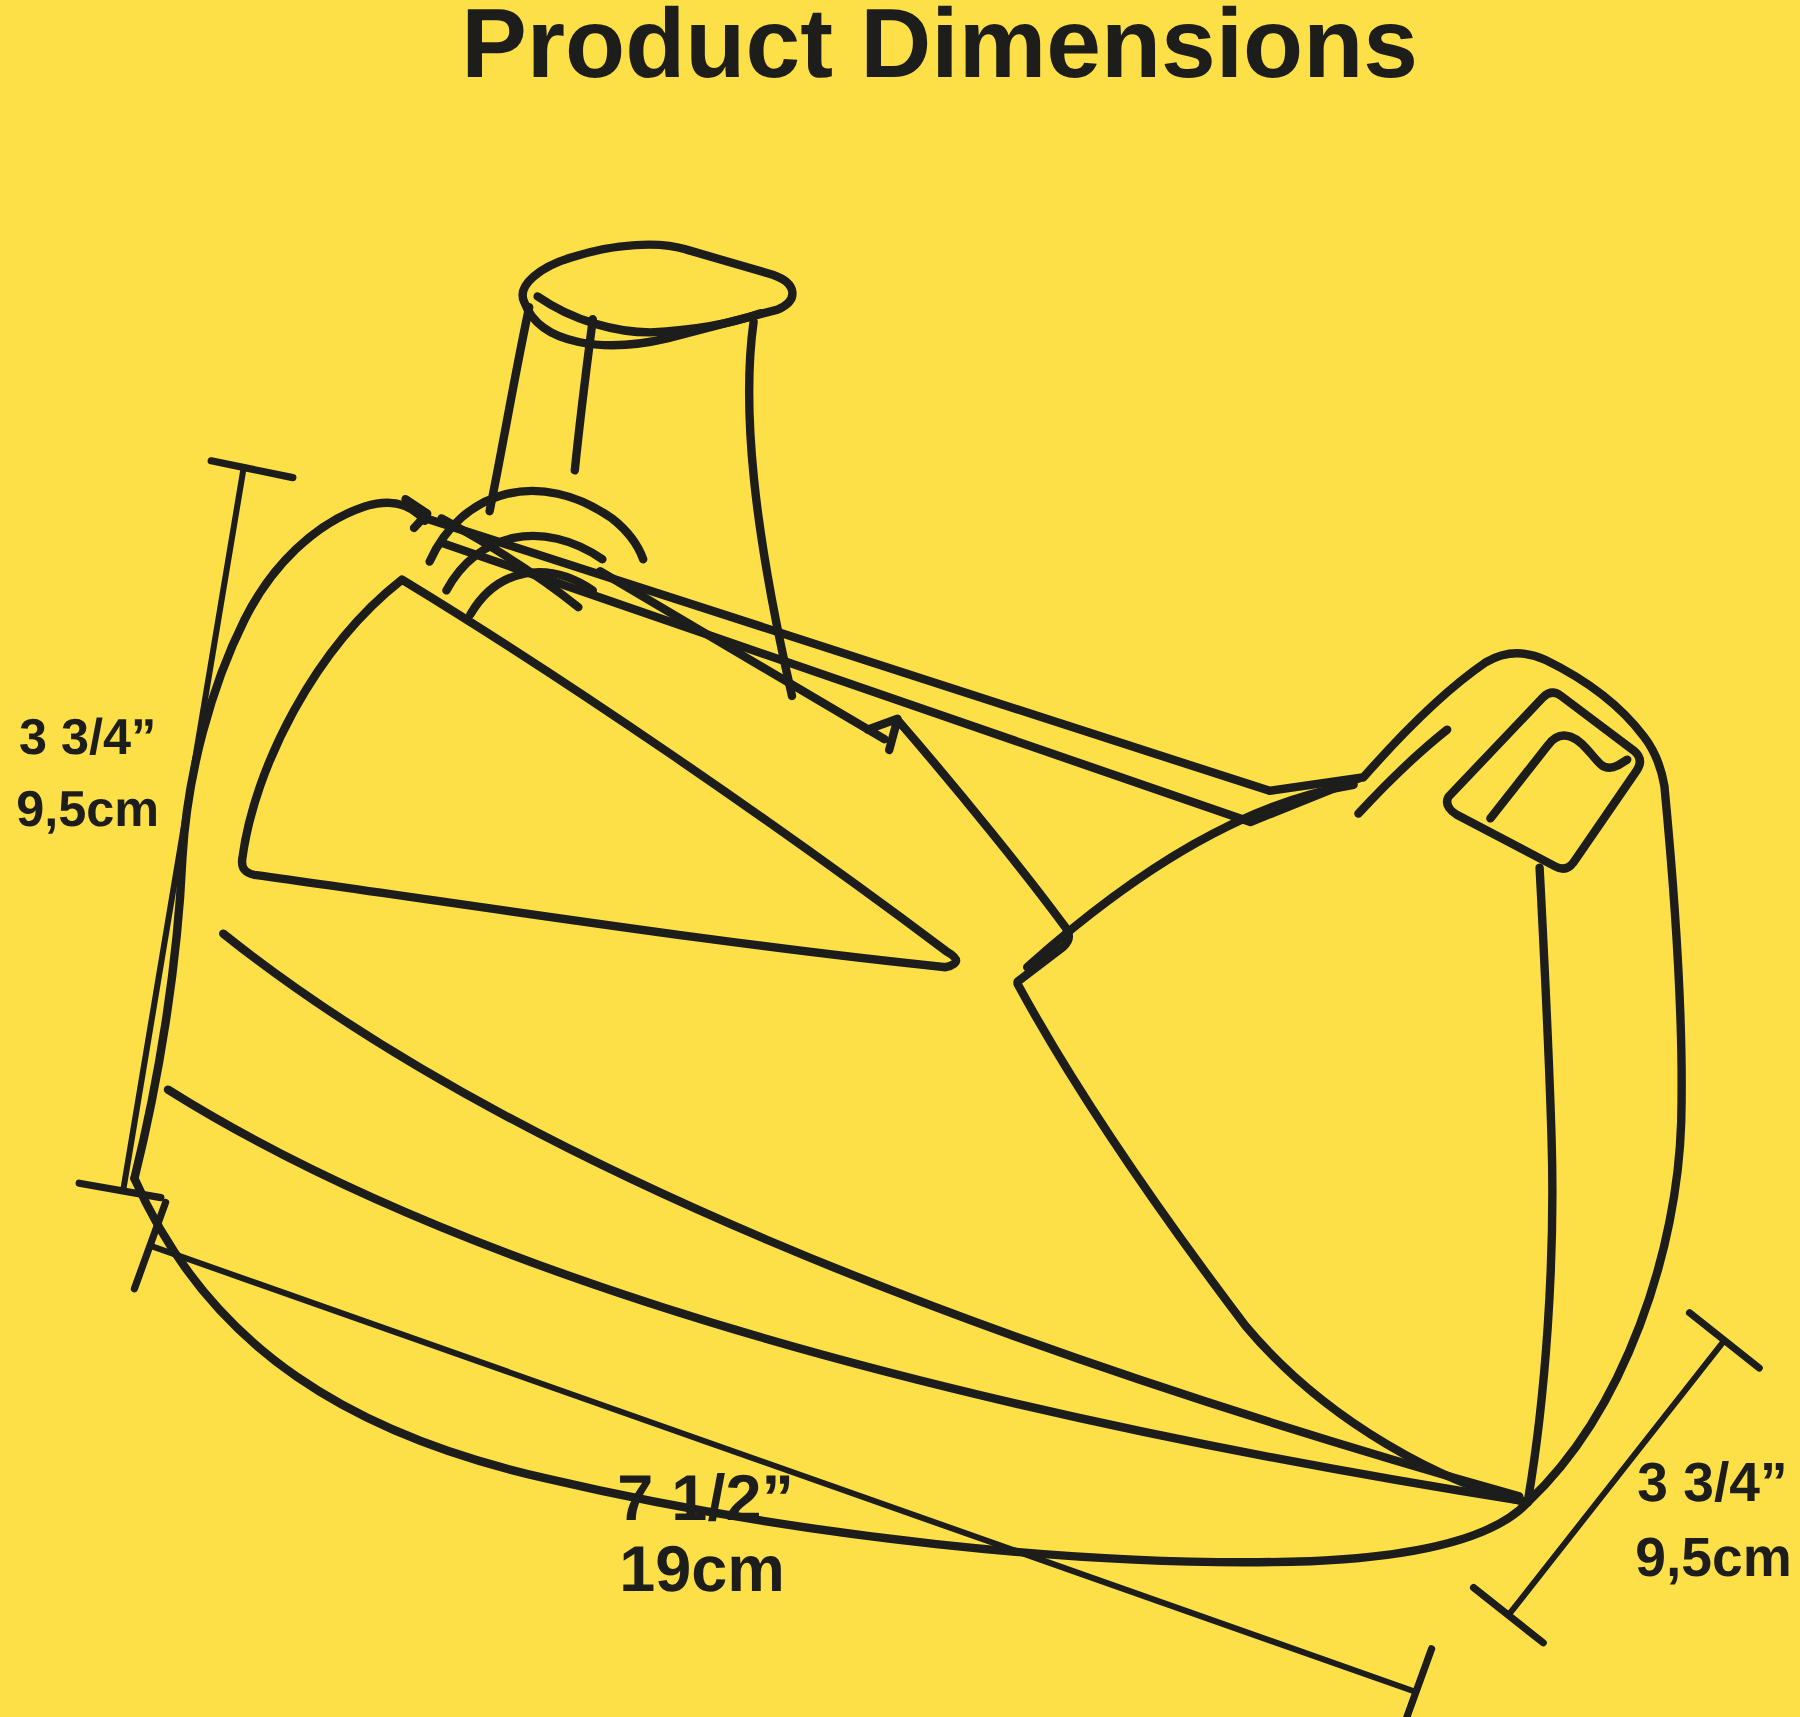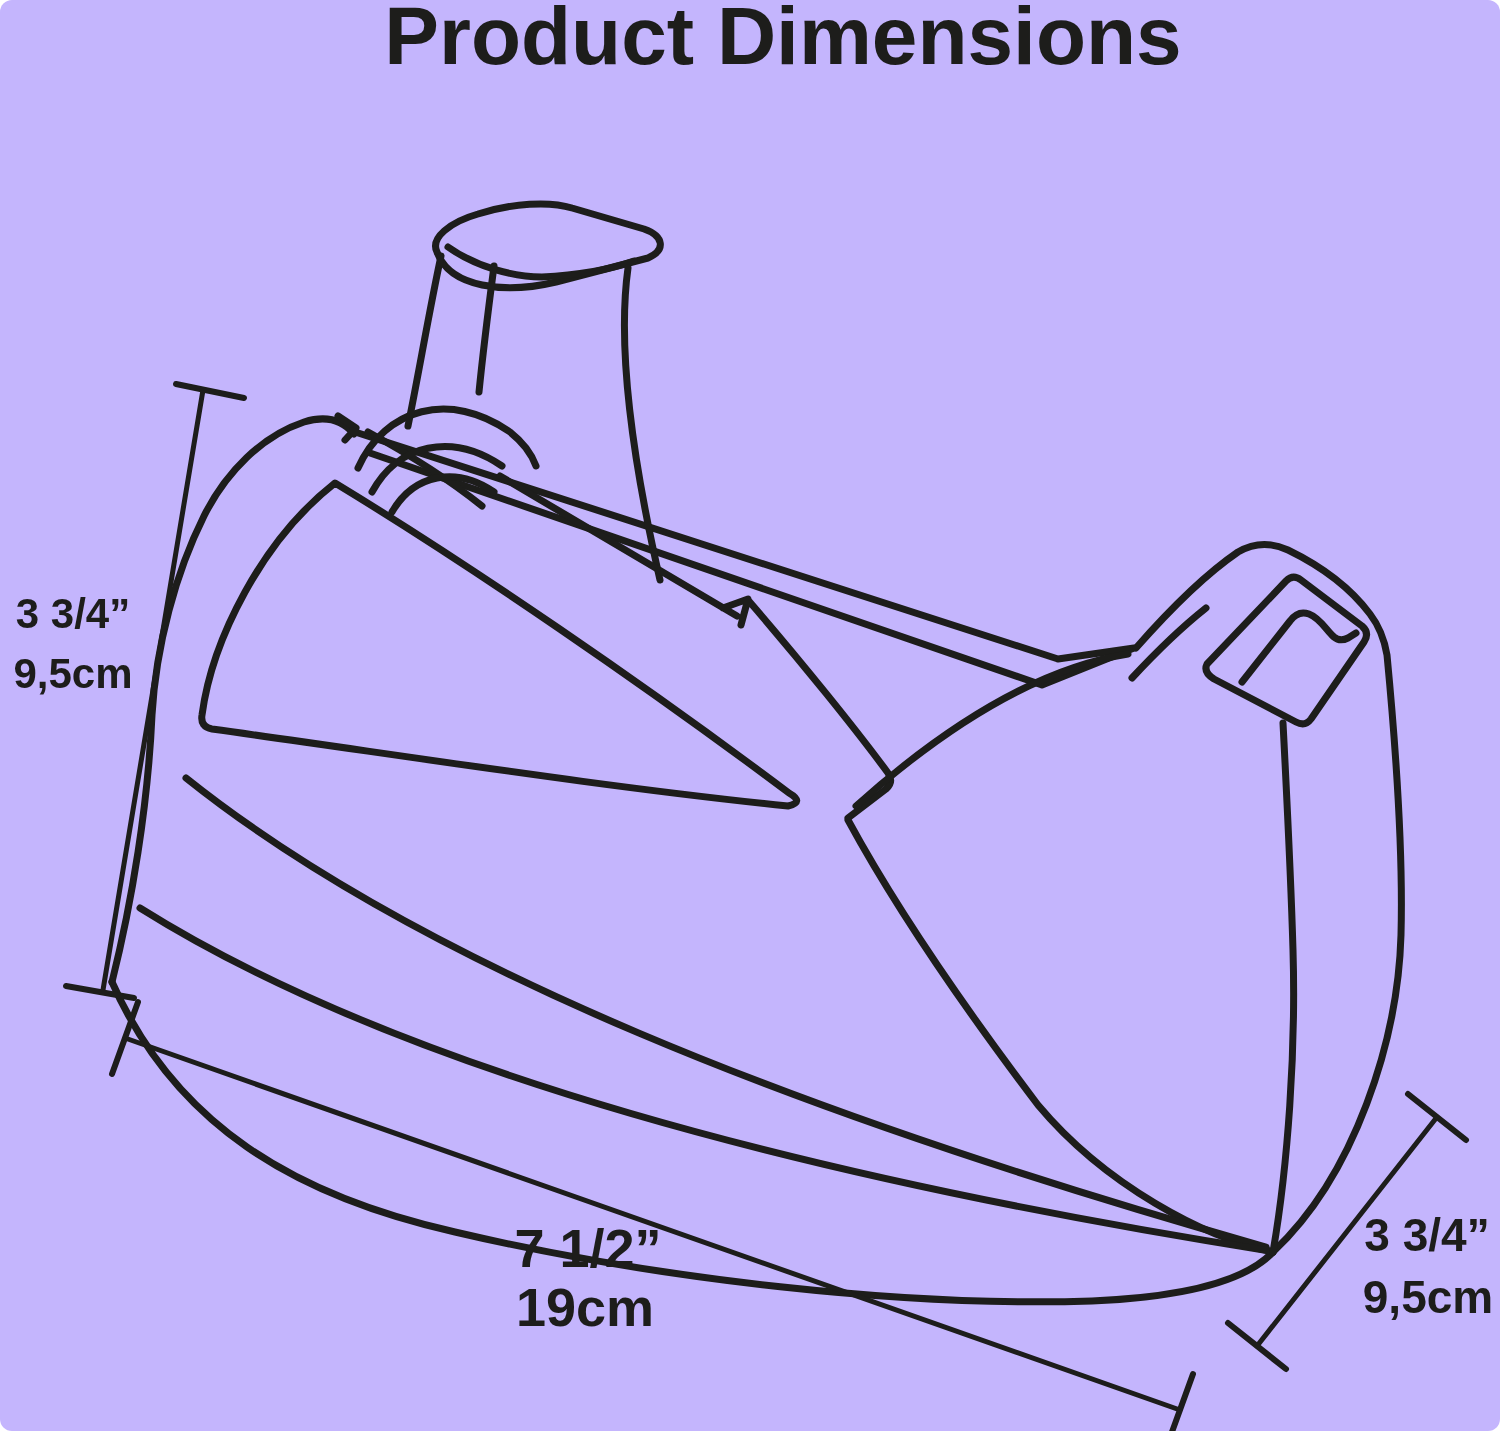--- a/index.html
+++ b/index.html
@@ -4,24 +4,23 @@
 <style>
   html, body {
     margin: 0;
     padding: 0;
     background: #ffffff;
   }
   .page {
     position: relative;
     width: 1500px;
     height: 1431px;
-    background: #c4b5fd;
+    background: #fde047;
     overflow: hidden;
     font-family: "Liberation Sans", sans-serif;
-    border-radius: 12px;
   }
   svg.diagram {
     display: block;
     width: 1500px;
     height: 1431px;
   }
   .art {
     fill: none;
     stroke-width: 7;
     stroke-linecap: round;

